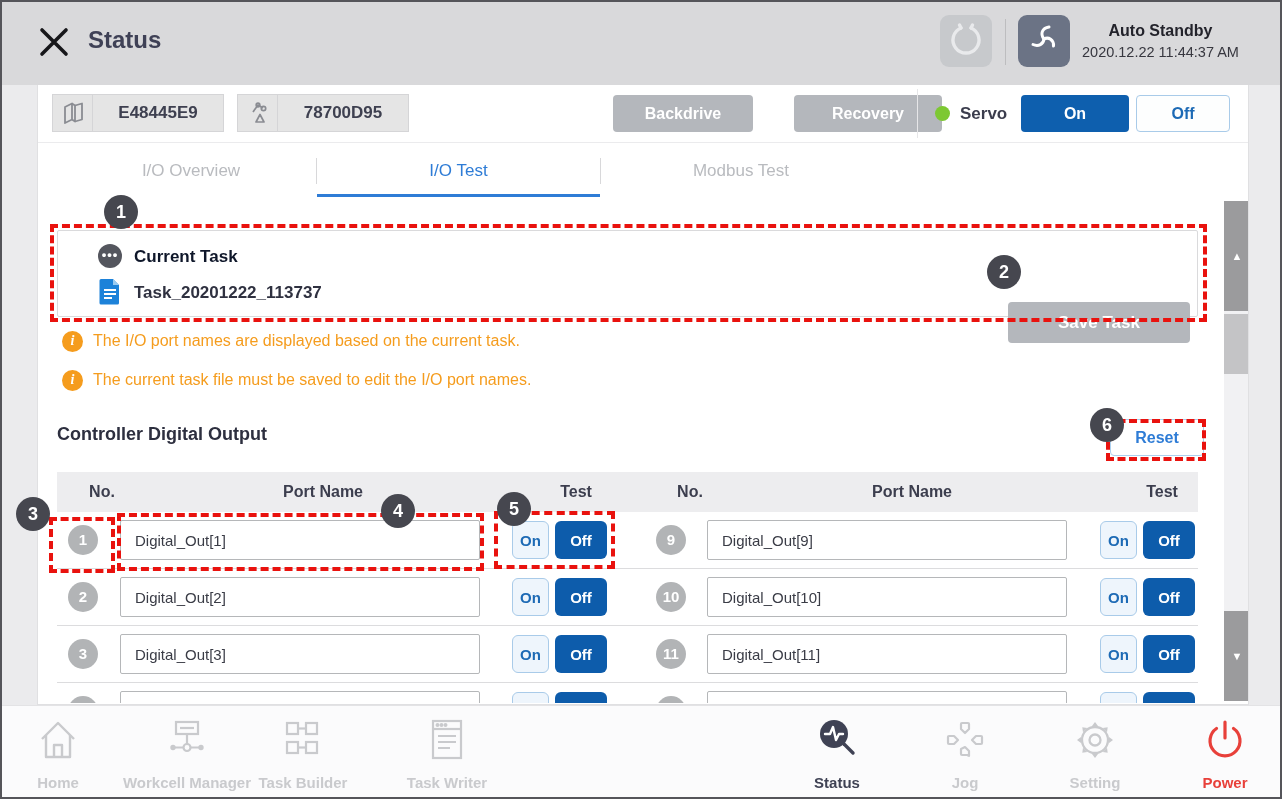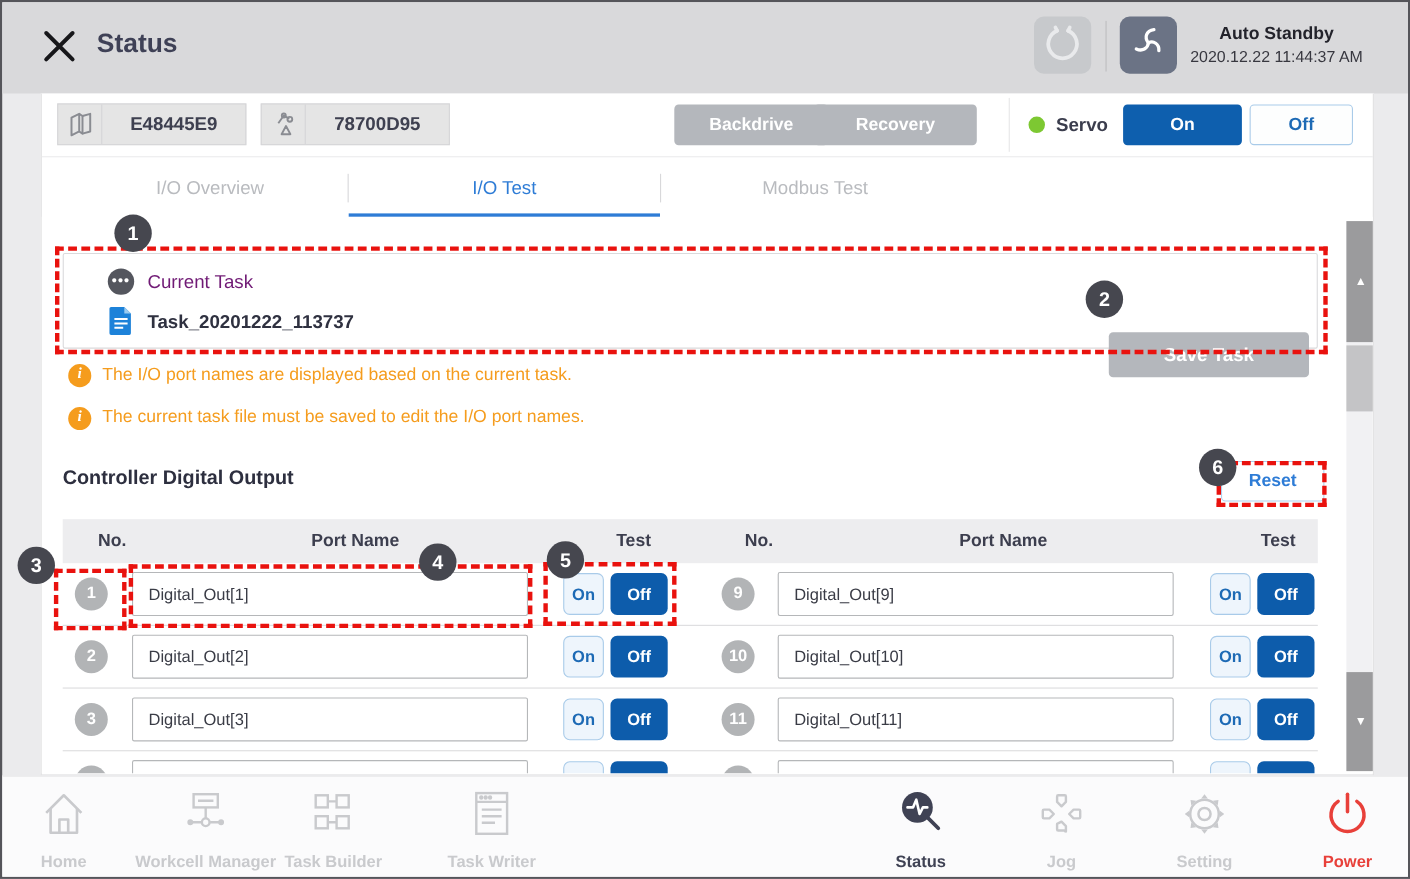--- a/index.html
+++ b/index.html
@@ -24,42 +24,42 @@
   
   .panel { position:absolute; left:35px; top:83px; width:1212px; height:620px; background:#fff; border:1px solid #e0e0e2; border-top:none; }
   .toolbar { position:relative; height:57px; }
   .id-field { position:absolute; top:9px; height:38px; background:#e5e5e5; border:1px solid #d5d5d7; display:flex; align-items:stretch; }
   .id-field .icn { width:40px; display:flex; align-items:center; justify-content:center; border-right:1px solid #d5d5d7; }
   .id-field .val { display:flex; align-items:center; padding:0 18px; font-size:17px; font-weight:bold; color:#3e4050; min-width:130px; justify-content:center; }
   #field-controller { left:14px; }
   #field-robot { left:199px; }
   .gray-btn { position:absolute; top:10px; height:37px; border:none; border-radius:4px; background:#b4b7bc; color:#fff; font-size:16px; font-weight:bold; font-family:inherit; cursor:pointer; }
   #backdrive-btn { left:575px; width:140px; }
-  #recovery-btn { left:702px; width:148px; }
+  #recovery-btn { left:756px; width:148px; }
   .toolbar-sep { position:absolute; left:879px; top:4px; width:1px; height:49px; background:#e6e6e8; }
   .servo-dot { position:absolute; left:897px; top:21px; width:15px; height:15px; border-radius:50%; background:#7dc832; }
   .servo-label { position:absolute; left:922px; top:19px; font-size:17px; font-weight:bold; color:#3b3d4d; }
   .servo-on { position:absolute; left:983px; top:10px; width:108px; height:37px; border:none; border-radius:4px; background:#0e5fae; color:#fff; font-size:16px; font-weight:bold; font-family:inherit; cursor:pointer; }
   .servo-off { position:absolute; left:1098px; top:10px; width:94px; height:37px; border:1px solid #a9cbe9; border-radius:4px; background:#fdfefe; color:#1d6ab5; font-size:16px; font-weight:bold; font-family:inherit; cursor:pointer; }
 
   
   .tabs { position:relative; height:55px; border-top:1px solid #ebebed; }
   .tab { position:absolute; top:0; height:55px; display:flex; align-items:center; justify-content:center; font-size:17px; color:#b9bbbf; cursor:pointer; }
   .tab.active { color:#2e7cd6; font-weight:normal; }
   #tab-overview { left:0; width:278px;margin-left:14px; }
   #tab-iotest  { left:279px; width:283px; }
   #tab-modbus  { left:563px; width:280px; }
   .tab-sep { position:absolute; top:15px; width:1px; height:26px; background:#d8d8da; }
   .tab-underline { position:absolute; left:279px; top:51px; width:283px; height:4px; background:#2e7cd6; }
 
   
   .content { position:relative; height:506px; background:#fff; overflow:hidden; }
   .task-panel { position:absolute; left:19px; top:33px; width:1141px; height:87px; border:1px solid #dadadc; border-radius:2px; }
   .ellipsis-icon { position:absolute; left:40px; top:13px; width:24px; height:24px; border-radius:50%; background:#54565e; color:#fff; font-size:13px; font-weight:bold; letter-spacing:1px; text-align:center; line-height:21px; }
-  .task-label { position:absolute; left:76px; top:16px; font-size:17px; font-weight:normal; color:#701a75; }
+  .task-label { position:absolute; left:76px; top:16px; font-size:17px; font-weight:bold; color:#0f172a; }
   .doc-icon { position:absolute; left:41px; top:47px; }
   .task-name { position:absolute; left:76px; top:52px; font-size:17px; font-weight:bold; color:#2f3140; }
   .save-btn { position:absolute; left:950px; top:31px; width:182px; height:41px; border:none; border-radius:4px; background:#b4b7bc; color:#fff; font-size:17px; font-weight:bold; font-family:inherit; cursor:pointer;margin-top:40px; }
   .notice { position:absolute; left:24px; display:flex; align-items:flex-start; }
   #notice-0 { top:134px; } #notice-1 { top:173px; }
   .info-icon { width:21px; height:21px; border-radius:50%; background:#f59c1d; color:#fff; font-family:"Liberation Serif", serif; font-style:italic; font-weight:bold; font-size:14px; text-align:center; line-height:20px; flex:none; }
   .notice-text { margin-left:10px; padding-top:1px; font-size:16px; color:#f59c1d; }
   .section-title { position:absolute; left:19px; top:227px; font-size:18px; font-weight:bold; color:#2d2f3f; }
   .reset-btn { position:absolute; left:1072px; top:222px; width:94px; height:37px; background:#fff; border:1px solid #add0ee; border-radius:4px; color:#2e7cd6; font-size:16px; font-weight:bold; font-family:inherit; cursor:pointer; }
 

